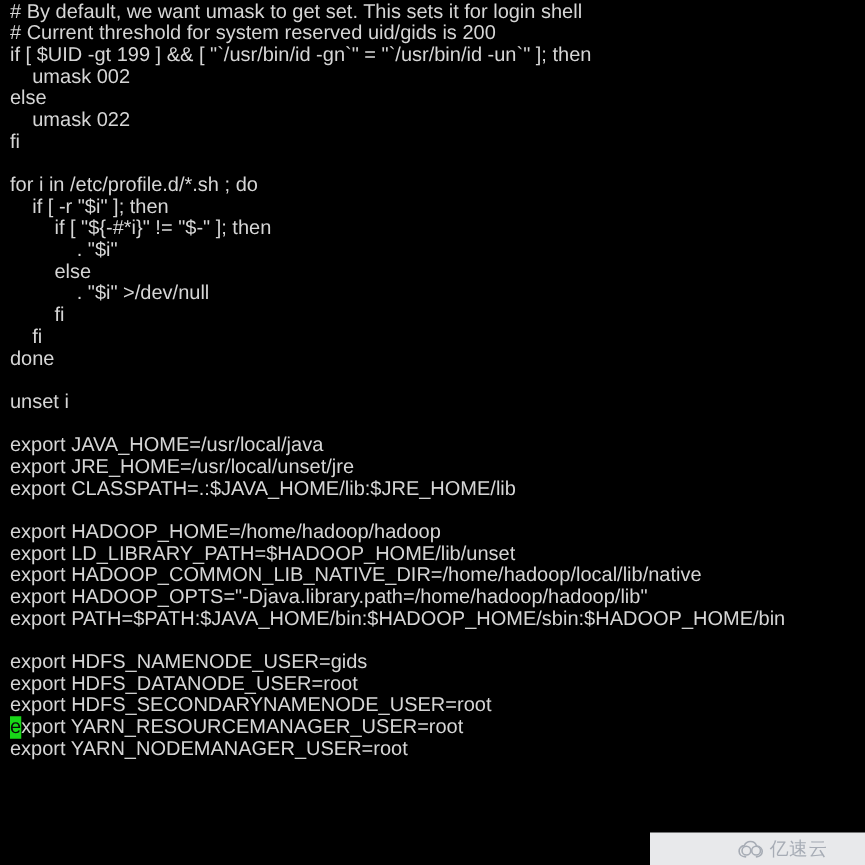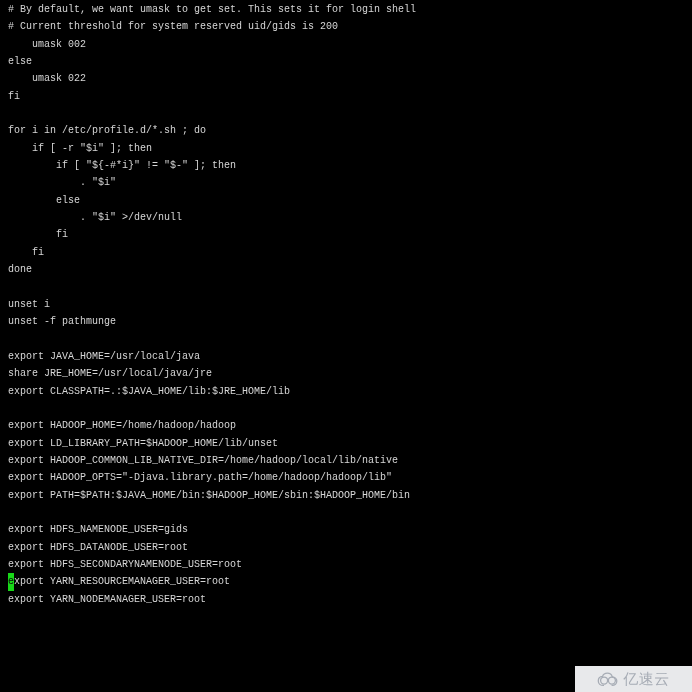--- a/index.html
+++ b/index.html
@@ -20,22 +20,22 @@
     left: 0;
     top: 0;
     width: 692px;
     height: 692px;
     background: #000000;
     box-sizing: border-box;
     padding: 1px 0 0 8px;
   }
 
   .line {
-    font-family: Liberation Mono, monospace;
-    font-size: 10px;
+    font-family: Liberation Sans, sans-serif;
+    font-size: 16px;
     line-height: 17.35px;
     height: 17.35px;
     color: #d6d6d6;
     white-space: pre;
     letter-spacing: 0px;
     -webkit-font-smoothing: none;
   }
 
   .line.blank {
     color: transparent;
@@ -45,68 +45,69 @@
   .cursor-cell {
     background: #18d718;
     color: #0a0a0a;
     display: inline-block;
   }
 
   #watermark {
     position: absolute;
     right: 0;
     bottom: 0;
-    width: 117px;
+    width: 132px;
     height: 26px;
     background: #f2f3f5;
     display: flex;
     align-items: center;
     justify-content: center;
     gap: 4px;
     opacity: 0.96;
+    padding-left: 40px;
   }
   #watermark .wm-icon {
     display: block;
     width: 22px;
     height: 15px;
   }
   #watermark .wm-text {
     font-family: "DejaVu Sans", "Liberation Sans", sans-serif;
     font-size: 15px;
     color: #aeb4bd;
     letter-spacing: 0.5px;
     line-height: 1;
   }
 </style>
 </head>
 <body>
 
 <div id="terminal">
     <div class="line"># By default, we want umask to get set. This sets it for login shell</div>
     <div class="line"># Current threshold for system reserved uid/gids is 200</div>
+    <div class="line">if [ $UID -gt 199 ] &amp;&amp; [ "`/usr/bin/id -gn`" = "`/usr/bin/id -un`" ]; then</div>
     <div class="line">    umask 002</div>
     <div class="line">else</div>
     <div class="line">    umask 022</div>
     <div class="line">fi</div>
     <div class="line blank"> </div>
     <div class="line">for i in /etc/profile.d/*.sh ; do</div>
     <div class="line">    if [ -r "$i" ]; then</div>
     <div class="line">        if [ "${-#*i}" != "$-" ]; then</div>
     <div class="line">            . "$i"</div>
     <div class="line">        else</div>
     <div class="line">            . "$i" &gt;/dev/null</div>
     <div class="line">        fi</div>
     <div class="line">    fi</div>
     <div class="line">done</div>
     <div class="line blank"> </div>
     <div class="line">unset i</div>
-    <div class="line">unset -f pathmunge</div>
     <div class="line blank"> </div>
     <div class="line">export JAVA_HOME=/usr/local/java</div>
-    <div class="line">share JRE_HOME=/usr/local/java/jre</div>
+    <div class="line">export JRE_HOME=/usr/local/unset/jre</div>
     <div class="line">export CLASSPATH=.:$JAVA_HOME/lib:$JRE_HOME/lib</div>
     <div class="line blank"> </div>
     <div class="line">export HADOOP_HOME=/home/hadoop/hadoop</div>
     <div class="line">export LD_LIBRARY_PATH=$HADOOP_HOME/lib/unset</div>
     <div class="line">export HADOOP_COMMON_LIB_NATIVE_DIR=/home/hadoop/local/lib/native</div>
     <div class="line">export HADOOP_OPTS="-Djava.library.path=/home/hadoop/hadoop/lib"</div>
     <div class="line">export PATH=$PATH:$JAVA_HOME/bin:$HADOOP_HOME/sbin:$HADOOP_HOME/bin</div>
     <div class="line blank"> </div>
     <div class="line">export HDFS_NAMENODE_USER=gids</div>
     <div class="line">export HDFS_DATANODE_USER=root</div>

